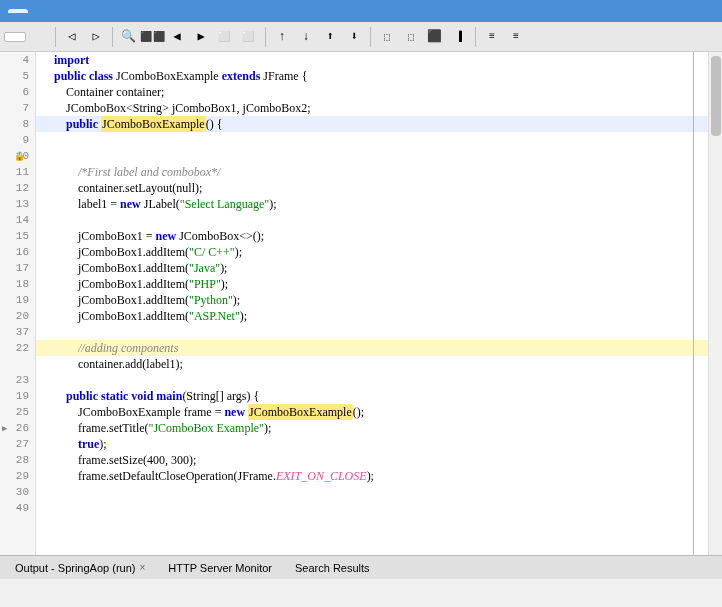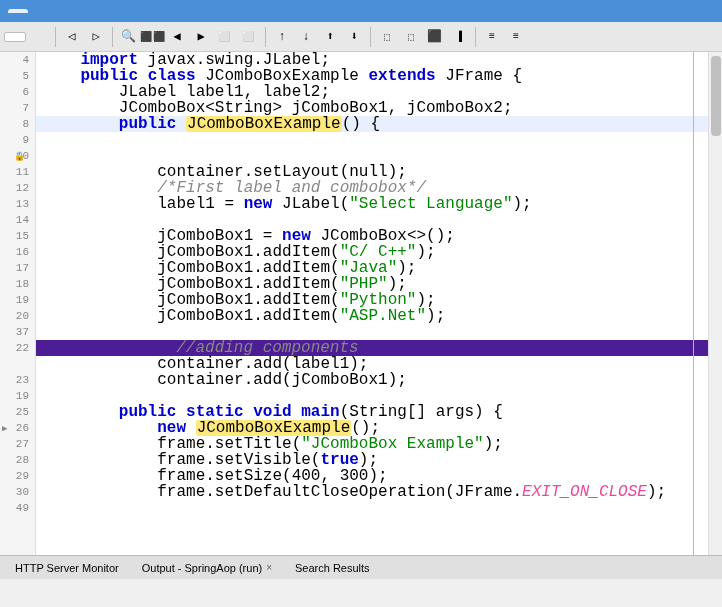--- a/index.html
+++ b/index.html
@@ -120,26 +120,27 @@
       position: relative;
     }
     .code-lines {
       padding: 0;
     }
     .code-line {
       height: 16px;
       display: flex;
       align-items: flex-end;
       white-space: pre;
-      font-size: 16px;
+      font-size: 12px;
       line-height: 16px;
       padding-left: 6px;
+      font-family: Liberation Serif, serif;
     }
     .code-line.highlighted { background: #e8f0ff; }
-    .code-line.comment-line { background: #4c1d95; gap: 19px; }
+    .code-line.comment-line { background: #fef9c3; }
 
     
     .kw { color: #0000cc; font-weight: bold; }
     .str { color: #008800; }
     .comment { color: #888; font-style: italic; }
     .highlight-bg { background: #ffe87c; border-radius: 2px; padding: 0 1px; }
 
     
     .scrollbar-track {
       width: 14px;
@@ -319,60 +320,59 @@
       </div>
       <div class="gutter-line">
         <span>30</span>
       </div>
       <div class="gutter-line">
         <span>49</span>
       </div>
     </div>
   <div class="code-area">
     <div class="code-lines" id="code-lines">
-        <div class="code-line"><span>    </span><span class="kw">import</span><span> javax.swing.JLabel;</span></div>
+        <div class="code-line"><span>    </span><span class="kw">import</span></div>
         <div class="code-line"><span>    </span><span class="kw">public</span><span> </span><span class="kw">class</span><span> JComboBoxExample </span><span class="kw">extends</span><span> JFrame {</span></div>
-        <div class="code-line"><span>        </span><span>JLabel label1, label2;</span></div>
+        <div class="code-line"><span>        </span><span>Container container;</span></div>
         <div class="code-line"><span>        </span><span>JComboBox&lt;String&gt; jComboBox1, jComboBox2;</span></div>
         <div class="code-line highlighted"><span>        </span><span class="kw">public</span><span> </span><span class="highlight-bg">JComboBoxExample</span><span>() {</span></div>
         <div class="code-line"><span></span></div>
         <div class="code-line"><span>            </span></div>
+        <div class="code-line"><span>            </span><span class="comment">/*First label and combobox*/</span></div>
         <div class="code-line"><span>            </span><span>container.setLayout(null);</span></div>
-        <div class="code-line"><span>            </span><span class="comment">/*First label and combobox*/</span></div>
         <div class="code-line"><span>            </span><span>label1 = </span><span class="kw">new</span><span> JLabel(</span><span class="str">"Select Language"</span><span>);</span></div>
         <div class="code-line"><span>            </span></div>
         <div class="code-line"><span>            </span><span>jComboBox1 = </span><span class="kw">new</span><span> JComboBox&lt;&gt;();</span></div>
         <div class="code-line"><span>            </span><span>jComboBox1.addItem(</span><span class="str">"C/ C++"</span><span>);</span></div>
         <div class="code-line"><span>            </span><span>jComboBox1.addItem(</span><span class="str">"Java"</span><span>);</span></div>
         <div class="code-line"><span>            </span><span>jComboBox1.addItem(</span><span class="str">"PHP"</span><span>);</span></div>
         <div class="code-line"><span>            </span><span>jComboBox1.addItem(</span><span class="str">"Python"</span><span>);</span></div>
         <div class="code-line"><span>            </span><span>jComboBox1.addItem(</span><span class="str">"ASP.Net"</span><span>);</span></div>
         <div class="code-line"><span>            </span></div>
         <div class="code-line comment-line"><span>            </span><span class="comment">//adding components</span></div>
         <div class="code-line"><span>            </span><span>container.add(label1);</span></div>
-        <div class="code-line"><span>            </span><span>container.add(jComboBox1);</span></div>
         <div class="code-line"><span>        </span><span></span></div>
         <div class="code-line"><span>        </span><span class="kw">public</span><span> </span><span class="kw">static</span><span> </span><span class="kw">void</span><span> </span><span class="kw">main</span><span>(String[] args) {</span></div>
-        <div class="code-line"><span>            </span><span class="kw">new</span><span> </span><span class="highlight-bg">JComboBoxExample</span><span>();</span></div>
+        <div class="code-line"><span>            </span><span>JComboBoxExample frame = </span><span class="kw">new</span><span> </span><span class="highlight-bg">JComboBoxExample</span><span>();</span></div>
         <div class="code-line"><span>            </span><span>frame.setTitle(</span><span class="str">"JComboBox Example"</span><span>);</span></div>
-        <div class="code-line"><span>            </span><span>frame.setVisible(</span><span class="kw">true</span><span>);</span></div>
+        <div class="code-line"><span>            </span><span class="kw">true</span><span>);</span></div>
         <div class="code-line"><span>            </span><span>frame.setSize(400, 300);</span></div>
         <div class="code-line"><span>            </span><span>frame.setDefaultCloseOperation(JFrame.</span><span style="color: #ec4899; font-style: italic;">EXIT_ON_CLOSE</span><span>);</span></div>
       </div>
     <div class="red-line"></div>
   </div>
   <div class="scrollbar-track">
     <div class="scrollbar-thumb"></div>
   </div>
 </div>
 
 <div class="bottom-tabs" id="bottom-tabs">
     <div class="bottom-tab">
-      <span>HTTP Server Monitor</span>
+      <span>Output - SpringAop (run)</span>
+      <span class="bottom-tab-close">×</span>
     </div>
     <div class="bottom-tab">
-      <span>Output - SpringAop (run)</span>
-      <span class="bottom-tab-close">×</span>
+      <span>HTTP Server Monitor</span>
     </div>
     <div class="bottom-tab">
       <span>Search Results</span>
     </div>
   </div>
 
 </body></html>

